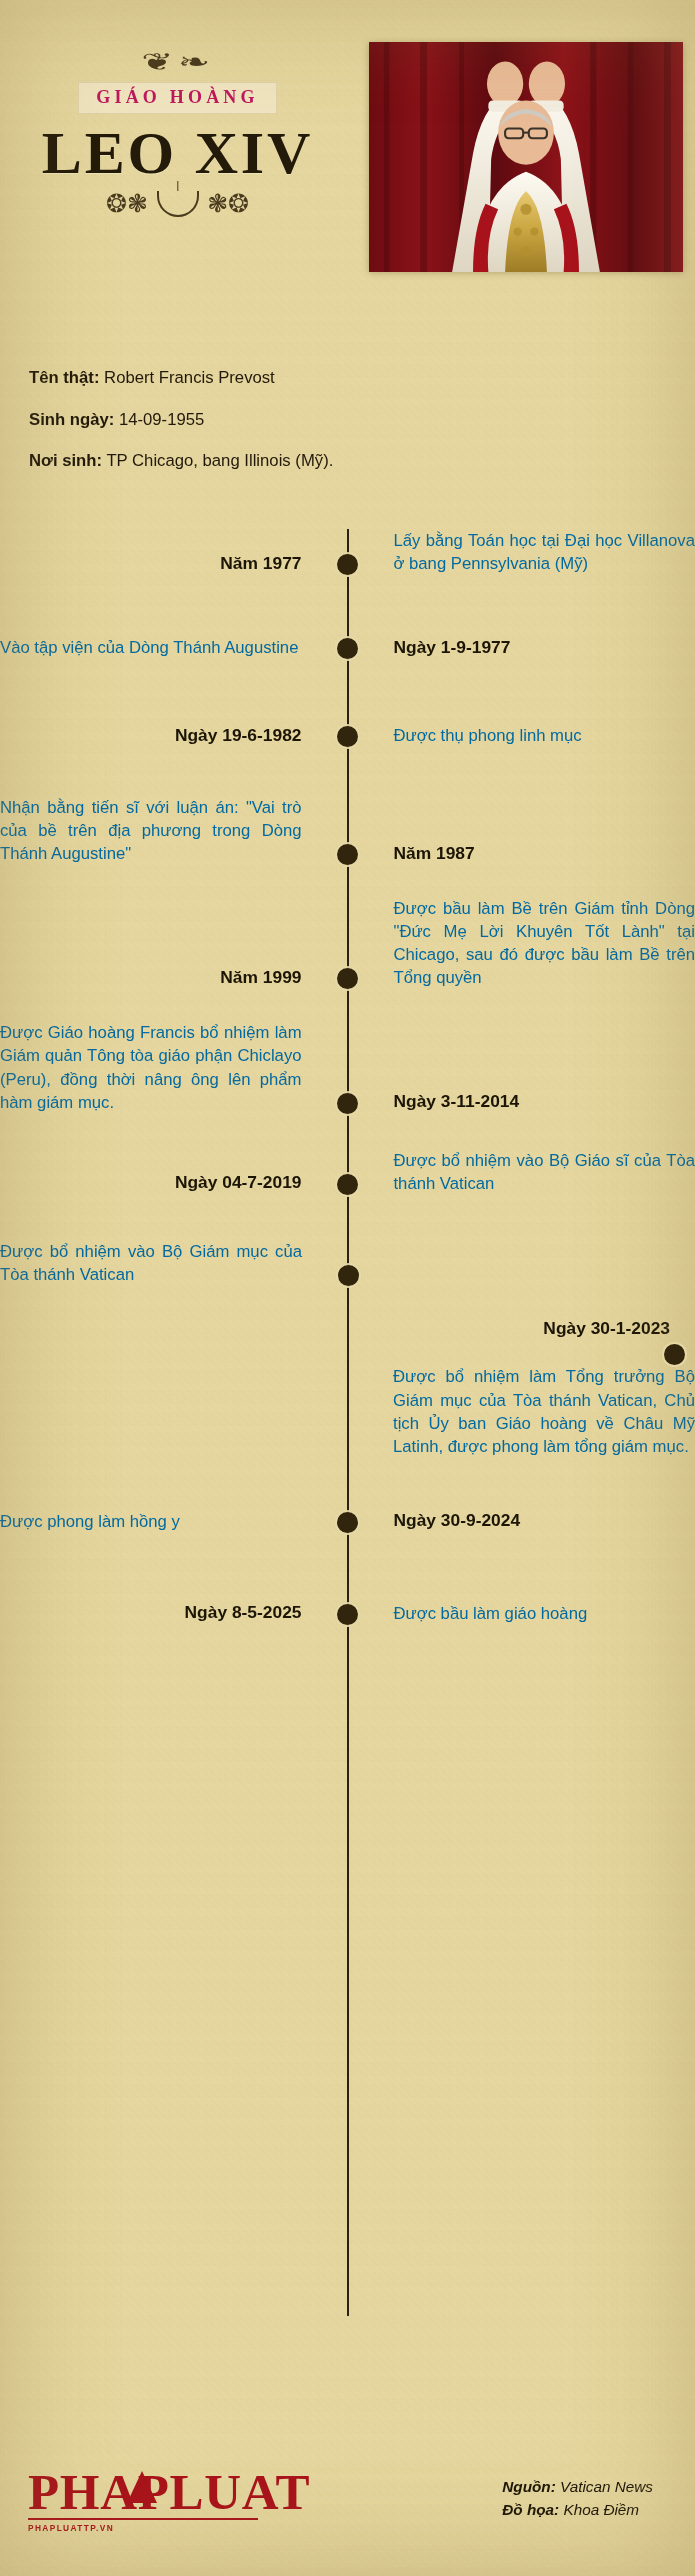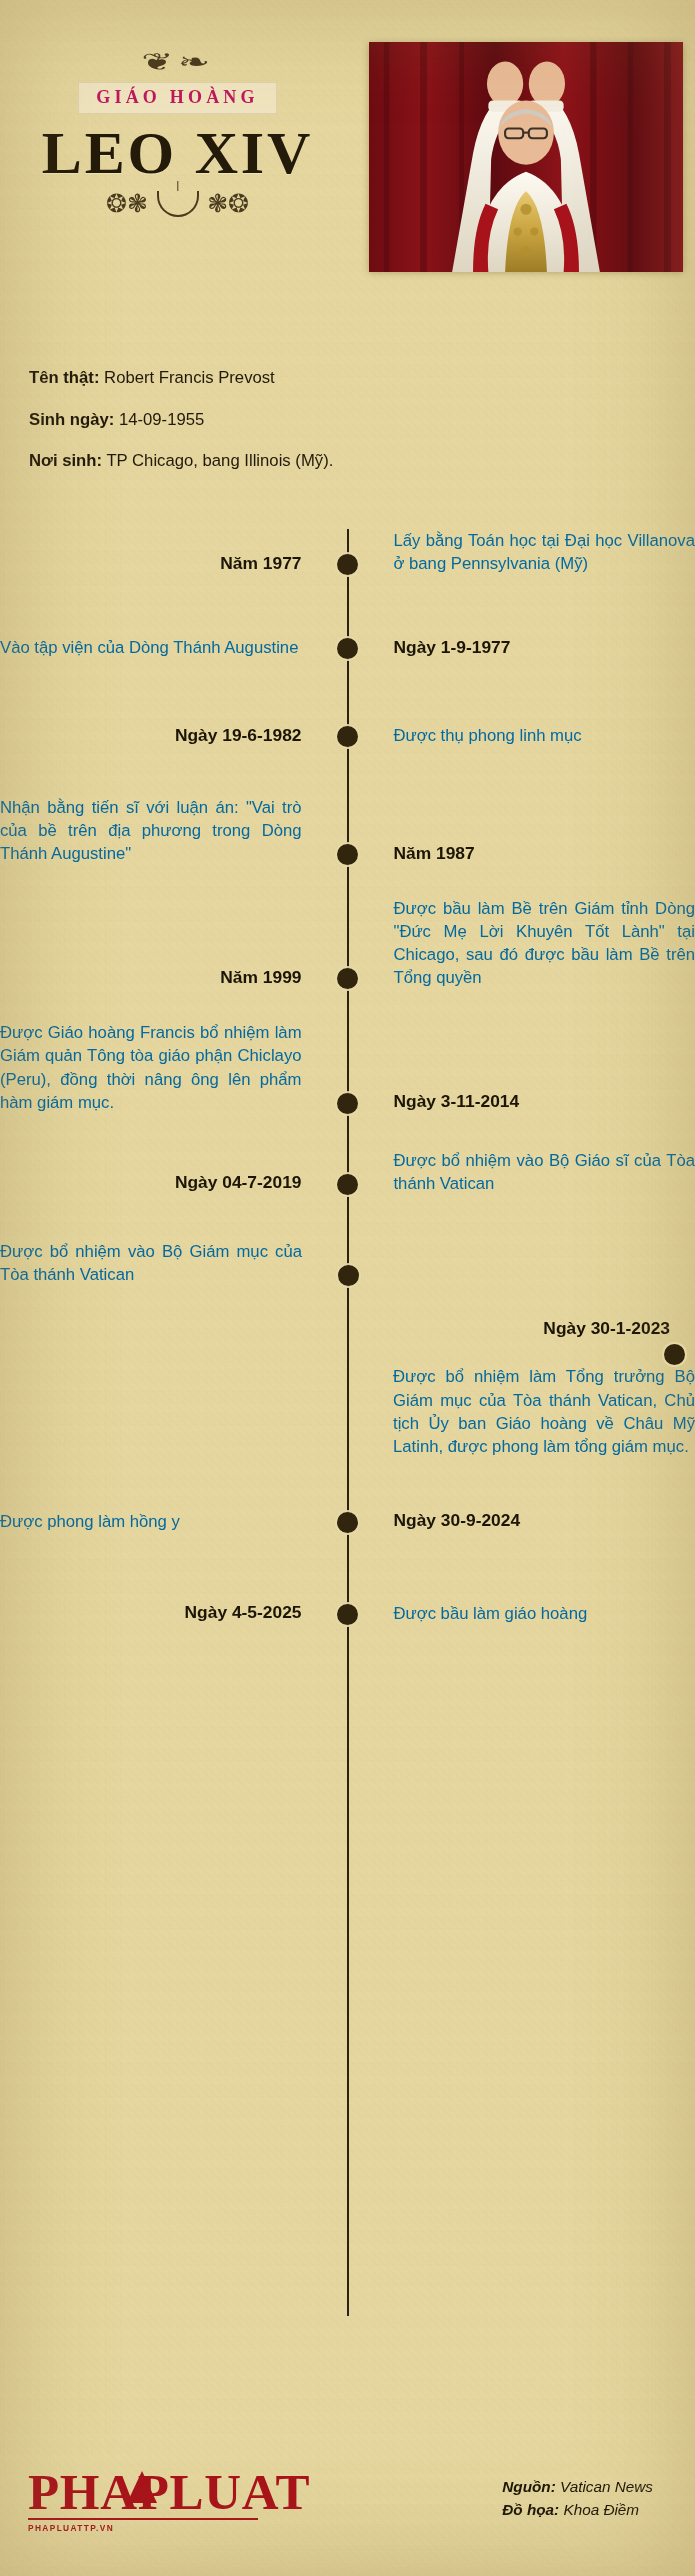--- a/index.html
+++ b/index.html
@@ -479,21 +479,21 @@
       <div class="center">
           <div class="dot"></div>
         </div>
       <div class="col right">
         <div class="date">Ngày 30-9-2024</div>
       </div>
     </div>
 
     <div class="row">
       <div class="col left">
-        <div class="date">Ngày 4-5-2025</div>
+        <div class="date">Ngày 8-5-2025</div>
       </div>
       <div class="center">
           <div class="dot"></div>
         </div>
       <div class="col right">
         <div class="desc">Được bầu làm giáo hoàng</div>
       </div>
     </div>
   </div>
 

